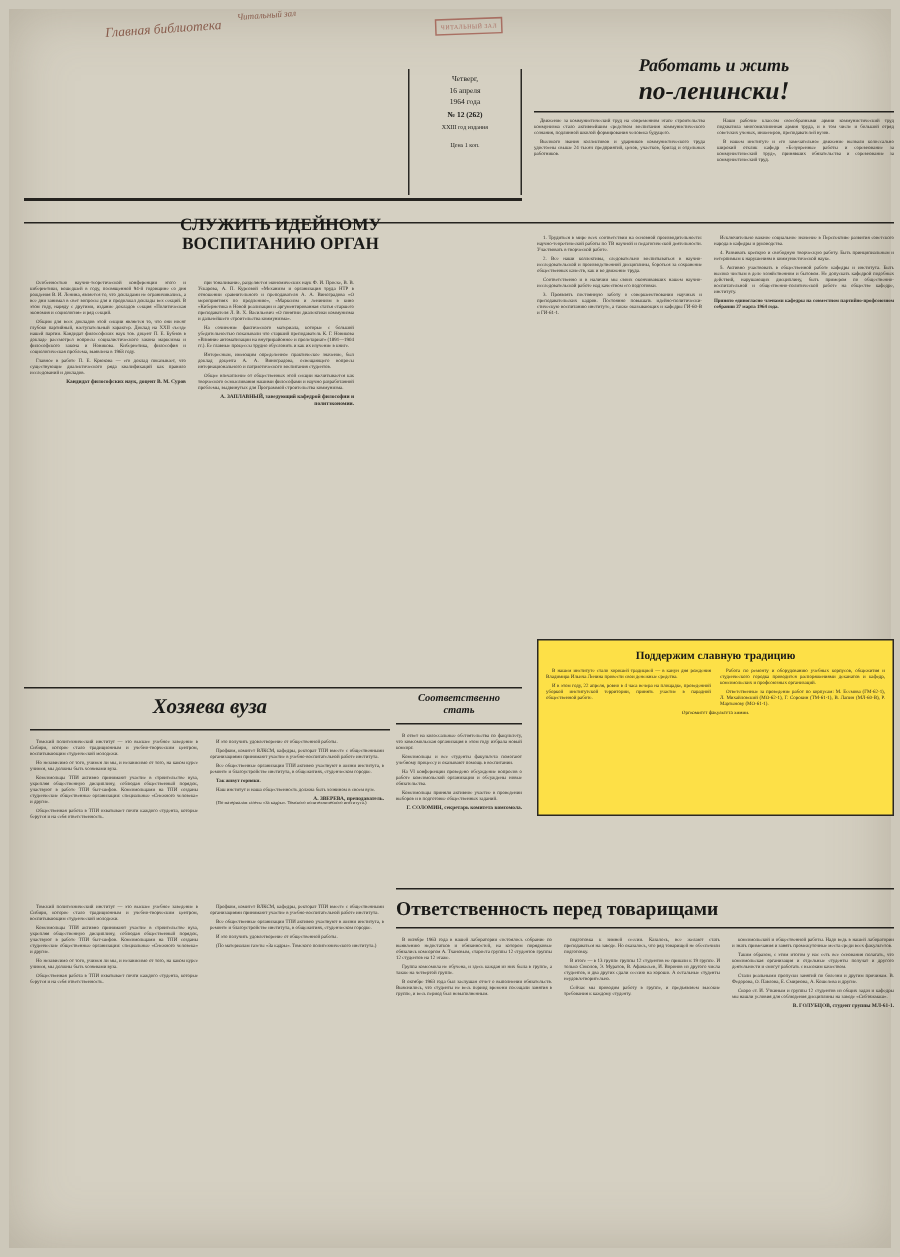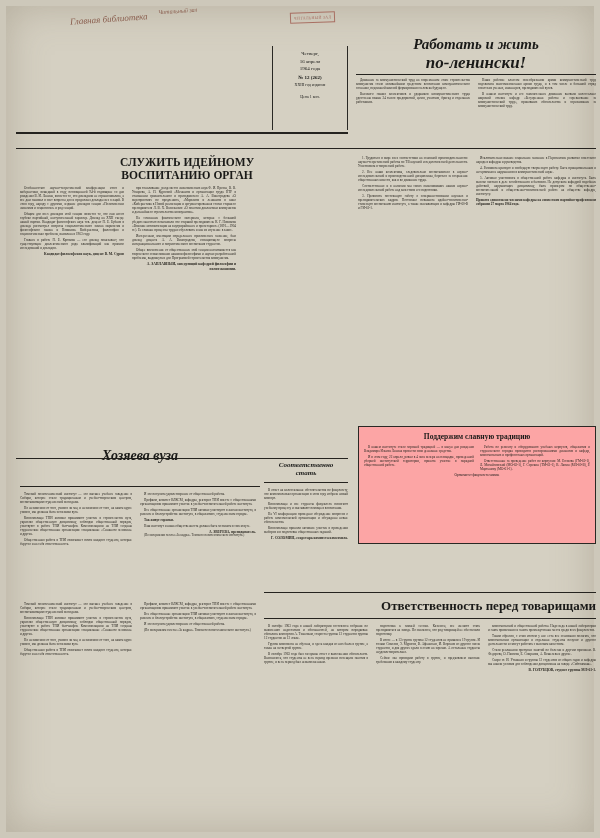--- a/index.html
+++ b/index.html
@@ -27,21 +27,21 @@
   .mast-emblem{position:absolute;left:4px;top:8px;width:28px;height:38px;background:#2a2824;}
   .mast-emblem:after{content:"";position:absolute;left:5px;top:7px;width:18px;height:24px;
             background:#6b665c;}
   
   .datebox{position:absolute;left:266px;top:40px;width:76px;height:84px;
            border-left:1px solid #2a2824;border-right:1px solid #2a2824;
            text-align:center;font-size:5px;line-height:1.5;padding-top:4px;box-sizing:border-box;}
   .datebox .small{font-size:4px;}
   
   .bighead{position:absolute;left:350px;top:30px;width:240px;text-align:center;}
-  .bighead .l1{font-size:15px;font-weight:bold;font-style:italic;}
+  .bighead .l1{font-size:12px;font-weight:bold;font-style:italic;}
   .bighead .l2{font-size:17px;font-weight:bold;font-style:italic;}
   
   .box{border:1px solid #2a2824;}
   .hl{font-size:11.5px;font-weight:bold;text-align:center;line-height:1.15;}
 </style>
 </head>
 <body>
 
 <div class="page">
  <div class="paper">
@@ -71,21 +71,21 @@
     <p>Высокого звания коллективов и ударников коммунистического труда удостоены свыше 24 тысяч предприятий, цехов, участков, бригад и отдельных работников.</p>
   </div>
   <div class="tiny" style="position:absolute;left:472px;top:72px;width:118px;">
     <p>Наши рабочие классом своеобразными армии коммунистический труд подхватила многомиллионная армия труда, и в том числе и большой отряд советских ученых, инженеров, преподавателей вузов.</p>
     <p>В нашем институте и его замечательное движение вызвали колоссально широкий отклик кафедр «Безуоренные работы и соревнование за коммунистический труд», принявших обязательства и соревнование за коммунистический труд.</p>
   </div>
 
   <div class="rule" style="position:absolute;left:10px;top:126px;width:332px;height:2px;"></div>
   <div class="rule" style="position:absolute;left:10px;top:142px;width:580px;height:1px;"></div>
 
-  <div class="hl" style="position:absolute;left:16px;top:150px;width:330px;">
+  <div class="hl" style="position:absolute;left:16px;top:138px;width:330px;">
     <div>СЛУЖИТЬ ИДЕЙНОМУ</div>
     <div>ВОСПИТАНИЮ ОРГАН</div>
   </div>
 
   <div class="tiny" style="position:absolute;left:14px;top:180px;width:104px;">
     <p>Особенностью научно-теоретической конференции этого и кибернетики, вошедшей в году, посвященной 94-й годовщине со дня рождения В. И. Ленина, является то, что докладами не ограничивались, а все дни занимал в свет вопросы для и продолжал доклады вех секций. В этом году, наряду с другими, издание докладов секция «Политическая экономия и социология» и ряд секций.</p>
     <p>Общим для всех докладов этой секции является то, что они носят глубоко партийный, наступательный характер. Доклад на XXII съезде нашей партии. Кандидат философских наук тов. доцент П. Е. Бубнов в докладе рассмотрел вопросы социалистического закона марксизма и философского закона и Новикова. Кибернетика, философия и социологическая проблема, выявлена в 1963 году.</p>
     <p>Главное в работе П. Е. Крюкова — его доклад показывает, что существующие диалектического ряда квалификаций как правило исследований и докладов.</p>
     <div class="sig">Кандидат философских наук, доцент В. М. Суров</div>
   </div>
@@ -104,34 +104,34 @@
     <p>Соответственно и в наличии мы своих окончивавших нашем научно-исследовательской работе над качеством его подготовки.</p>
     <p>3. Проявлять постоянную заботу о совершенствовании научных и преподавательских кадров. Постоянно повышать идейно-политически-стическую воспитанию институте, а также оказывающих и кафедры ГИ-60-В и ГИ-61-1.</p>
   </div>
   <div class="tiny" style="position:absolute;left:470px;top:150px;width:120px;">
     <p>Исключительно важное социальное значение в Перспективе развития советского народа в кафедры и руководства.</p>
     <p>4. Развивать крепкую и свободную творческую работу. Быть принципиальным и нетерпимым к нарушениям в коммунистической науке.</p>
     <p>5. Активно участвовать в общественной работе кафедры и института. Быть высоко чистым в деле хозяйственном и бытовом. Не допускать кафедрой подобных действий, нарушающих дисциплину, быть примером по общественно-воспитательной и общественно-политической работе на обществе кафедре, институту.</p>
     <p style="font-weight:bold;text-indent:0;">Принято единогласно членами кафедры на совместном партийно-профсоюзном собрании 27 марта 1964 года.</p>
   </div>
 
-  <div class="box" style="position:absolute;left:352px;top:420px;width:238px;height:118px;padding:3px 5px;box-sizing:border-box;background:#fca5a5;">
+  <div class="box" style="position:absolute;left:352px;top:420px;width:238px;height:118px;padding:3px 5px;box-sizing:border-box;background:#fde047;">
     <div style="font-size:7.5px;font-weight:bold;text-align:center;margin:2px 0 4px;">Поддержим славную традицию</div>
     <div class="tiny" style="column-count:2;column-gap:6px;">
       <p>В нашем институте стало хорошей традицией — в канун дня рождения Владимира Ильича Ленина провести свои денежные средства.</p>
       <p>И в этом году, 22 апреля, ровно в 4 часа вечера на площадке, проведенной уборкой институтской территории, принять участие в парадной общественной работе.</p>
       <p>Работа по ремонту и оборудованию учебных корпусов, общежития и студенческого городка проводится распоряжениями деканатов и кафедр, комсомольских и профсоюзных организаций.</p>
       <p>Ответственные за проведение работ по корпусам: М. Ессмова (ГМ-62-1), Л. Михайловский (МО-62-1), Г. Сорокин (ТМ-61-1), В. Лапин (МЛ-60-В), Р. Мартынову (МО-61-1).</p>
     </div>
     <div style="font-size:3.4px;text-align:center;margin-top:2px;">Оргкомитет факультета химии.</div>
   </div>
 
   <div class="rule" style="position:absolute;left:10px;top:452px;width:332px;height:1px;"></div>
 
-  <div style="position:absolute;left:14px;top:442px;width:240px;text-align:center;font-size:14px;font-weight:bold;font-style:italic;">
+  <div style="position:absolute;left:14px;top:458px;width:240px;text-align:center;font-size:14px;font-weight:bold;font-style:italic;">
     <span>Хозяева вуза</span>
   </div>
   <div class="rule" style="position:absolute;left:14px;top:480px;width:240px;height:1px;"></div>
 
   <div class="tiny" style="position:absolute;left:14px;top:486px;width:112px;">
     <p>Томский политехнический институт — это высшее учебное заведение в Сибири, которое стало традиционным и учебно-творческим центром, воспитывающим студенческой молодежи.</p>
     <p>Но независимо от того, учимся ли мы, и независимо от того, на каком курсе учимся, мы должны быть хозяевами вуза.</p>
     <p>Комсомольцы ТПИ активно принимают участие в строительстве вуза, укрепляя общественную дисциплину, соблюдая общественный порядок, участвуют в работе ТПИ быт-шефов. Комсомольцами на ТПИ созданы студенческие общественные организации: специальные «Снежного человека» и другие.</p>
     <p>Общественная работа в ТПИ охватывает почти каждого студента, которые берутся и на себя ответственность.</p>
   </div>
@@ -152,21 +152,21 @@
   <div class="rule" style="position:absolute;left:258px;top:476px;width:84px;height:1px;"></div>
   <div class="tiny" style="position:absolute;left:258px;top:482px;width:84px;">
     <p>В ответ на колоссальные обстоятельства по факультету, что комсомольская организация в этом году избрала новый комсорг.</p>
     <p>Комсомольцы и все студенты факультета помогают учебному процессу и оказывают помощь в воспитании.</p>
     <p>На VI конференции проведено обсуждение вопросов о работе комсомольской организации и обсуждены новые обязательства.</p>
     <p>Комсомольцы приняли активное участие в проведении выборов и в подготовке общественных заданий.</p>
     <div class="sig">Г. СОЛОМИН, секретарь комитета комсомола.</div>
   </div>
 
   <div class="rule" style="position:absolute;left:258px;top:586px;width:332px;height:1px;"></div>
-  <div style="position:absolute;left:258px;top:592px;width:332px;text-align:right;font-size:13px;font-weight:bold;">
+  <div style="position:absolute;left:258px;top:592px;width:332px;text-align:left;font-size:13px;font-weight:bold;">
     <span>Ответственность перед товарищами</span>
   </div>
   <div class="rule" style="position:absolute;left:258px;top:612px;width:332px;height:1px;"></div>
 
   <div class="tiny" style="position:absolute;left:258px;top:618px;width:104px;">
     <p>В октябре 1963 года в нашей лаборатории состоялось собрание по выявлению недостатков и обязанностей, на котором порядковые обязались комсоргом А. Тхановым, староста группы 12 студентов группы 12 студентов на 12 этаже.</p>
     <p>Группа комсомола не обучена, и здесь каждая из них была в группе, а также на четвертой группе.</p>
     <p>В октябре 1963 года был заслушан отчет о выполнении обязательств. Выяснилось, что студенты не весь период времени посещали занятия в группе, и весь период был невыполненным.</p>
   </div>
   <div class="tiny" style="position:absolute;left:370px;top:618px;width:104px;">

